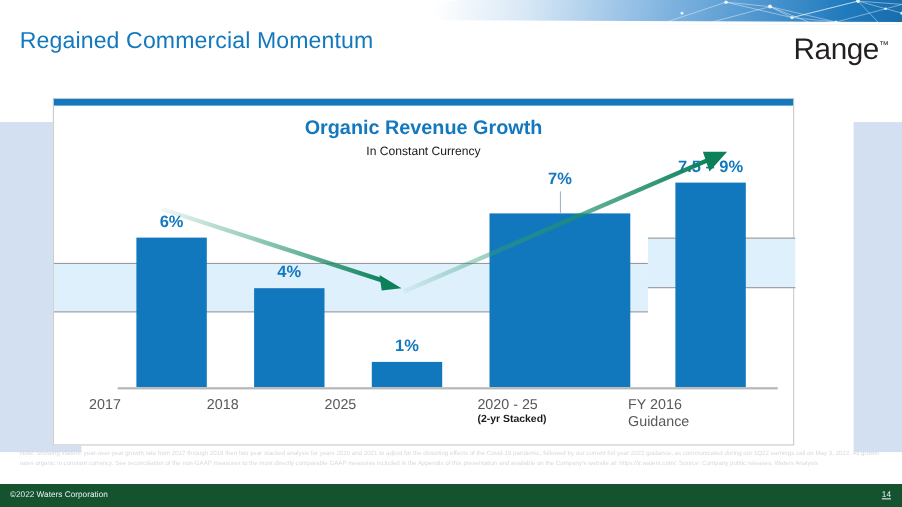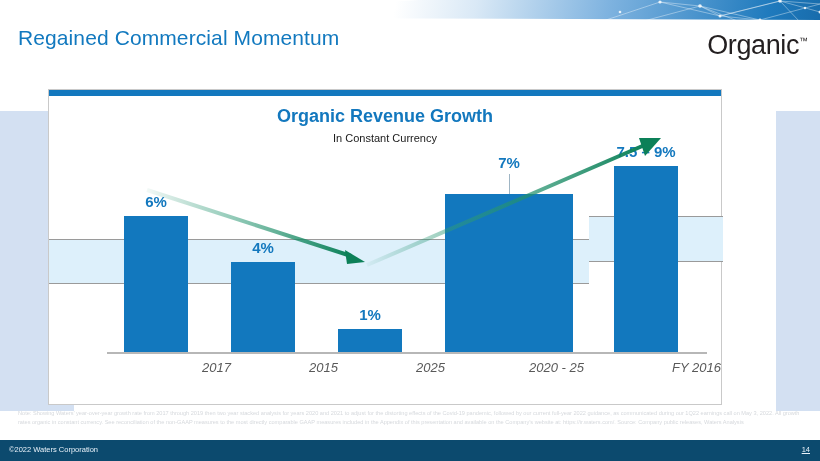--- a/index.html
+++ b/index.html
@@ -93,39 +93,39 @@
   #axis-line{
     position:absolute;left:58px;width:600px;height:1.5px;background:#b7b7b7;
   }
 
   .bar{position:absolute;background:#1278be;}
   .bar-label{
     position:absolute;text-align:center;font-size:15px;font-weight:bold;color:#1378be;
     white-space:nowrap;
   }
   .tick-label{
-    position:absolute;text-align:right;font-size:13px;color:#595959;white-space:nowrap;font-style:italic;
+    position:absolute;text-align:left;font-size:13px;color:#595959;white-space:nowrap;
   }
   .tick-sub{
     display:block;font-size:9.5px;font-weight:bold;color:#1a1a1a;margin-top:1px;
   }
   .tick-sub.normal{font-weight:normal;font-size:13px;color:#595959;margin-top:0;}
   .leader{position:absolute;width:1px;background:#9fb5c4;}
 
   #arrows{position:absolute;left:0;top:0;width:674px;height:316px;pointer-events:none;}
 
   
   #footnote{
     position:absolute;left:18px;top:409px;width:788px;
     font-size:5.6px;line-height:8.6px;color:#d6d9dd;
   }
 
   
   #footer-bar{
-    position:absolute;left:0;bottom:0;width:820px;height:21px;background:#0c4a6e;
+    position:absolute;left:0;bottom:0;width:820px;height:21px;background:#14532d;
   }
   #footer-copyright{
     position:absolute;left:9px;top:5px;font-size:7.5px;color:#e8f1f9;
   }
   #footer-pagenum{
     position:absolute;right:10px;top:5px;font-size:7.5px;color:#e8f1f9;text-decoration:underline;
   }
 </style>
 </head>
 <body>
@@ -153,49 +153,49 @@
     </g>
   </svg>
   <div class="slant"></div>
   <div class="slant2"></div>
 </div>
 
 <div class="side-panel" id="side-panel-left"></div>
 <div class="side-panel" id="side-panel-right"></div>
 
 <div id="slide-title">Regained Commercial Momentum</div>
-<div id="waters-logo"><span>Organic</span><sup>™</sup></div>
+<div id="waters-logo"><span>Range</span><sup>™</sup></div>
 
 <div id="chart-card">
   <div id="chart-card-topbar"></div>
   <div id="chart-subtitle">In Constant Currency</div>
   <div id="chart-title">Organic Revenue Growth</div>
 
   <div id="plot">
 
     <div id="market-band" style="top: 149px; height: 45.2px; width: 540px;"></div>
     <div id="market-band-step" style="left: 540px; top: 126.4px; height: 45.2px; width: 134px;"></div>
 
     <div id="bars-layer">
         <div class="bar" style="left: 75px; width: 64px; top: 126.4px; height: 135.6px;"></div>
         <div class="bar-label" style="left: 47px; width: 120px; top: 103.4px;">6%</div>
         <div class="tick-label" style="left: 32px; width: 150px; top: 270px;"><span>2017</span></div>
         <div class="bar" style="left: 182px; width: 64px; top: 171.6px; height: 90.4px;"></div>
         <div class="bar-label" style="left: 154px; width: 120px; top: 148.6px;">4%</div>
-        <div class="tick-label" style="left: 139px; width: 150px; top: 270px;"><span>2015</span></div>
+        <div class="tick-label" style="left: 139px; width: 150px; top: 270px;"><span>2018</span></div>
         <div class="bar" style="left: 289px; width: 64px; top: 239.4px; height: 22.6px;"></div>
         <div class="bar-label" style="left: 261px; width: 120px; top: 216.4px;">1%</div>
         <div class="tick-label" style="left: 246px; width: 150px; top: 270px;"><span>2025</span></div>
         <div class="bar" style="left: 396px; width: 128px; top: 103.8px; height: 158.2px;"></div>
         <div class="bar-label" style="left: 400px; width: 120px; top: 63.8px;">7%</div>
         <div class="leader" style="left: 460px; top: 83.8px; height: 20px;"></div>
-        <div class="tick-label" style="left: 385px; width: 150px; top: 270px;"><span>2020 - 25</span></div>
+        <div class="tick-label" style="left: 385px; width: 150px; top: 270px;"><span>2020 - 25</span><span class="tick-sub">(2-yr Stacked)</span></div>
         <div class="bar" style="left: 565px; width: 64px; top: 75.55px; height: 186.45px;"></div>
         <div class="bar-label" style="left: 537px; width: 120px; top: 52.55px;">7.5 – 9%</div>
-        <div class="tick-label" style="left: 522px; width: 150px; top: 270px;"><span>FY 2016</span></div>
+        <div class="tick-label" style="left: 522px; width: 150px; top: 270px;"><span>FY 2016</span><span class="tick-sub normal">Guidance</span></div>
       </div>
 
     <div id="axis-line" style="top: 262px;"></div>
 
     <svg id="arrows">
       <defs>
         <linearGradient id="fadeDown" x1="0" y1="0" x2="1" y2="0">
           <stop offset="0%" stop-color="#11855f" stop-opacity="0.05"></stop>
           <stop offset="35%" stop-color="#2f9b78" stop-opacity="0.45"></stop>
           <stop offset="100%" stop-color="#0c8058" stop-opacity="1"></stop>

